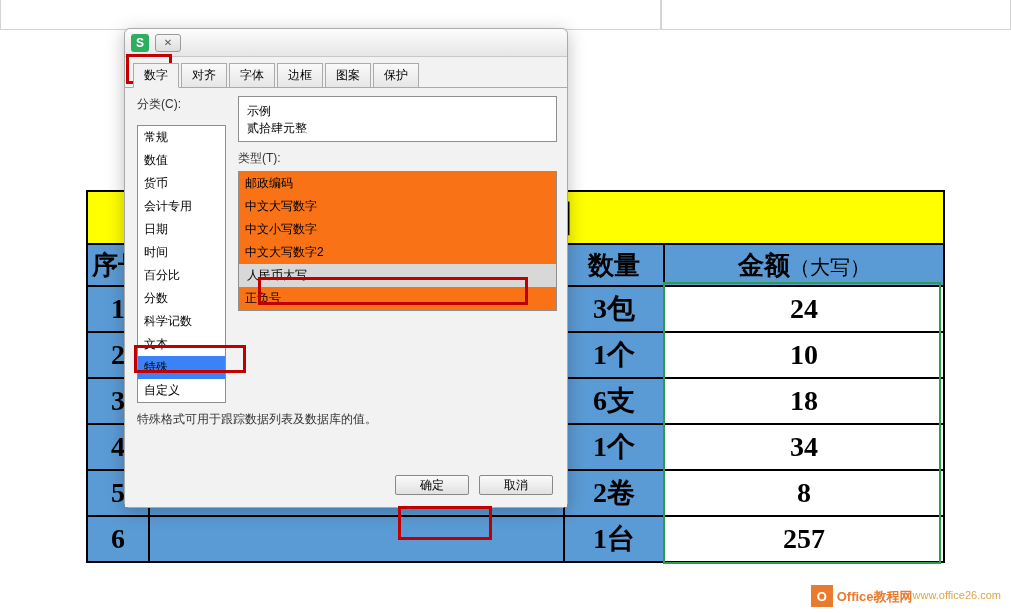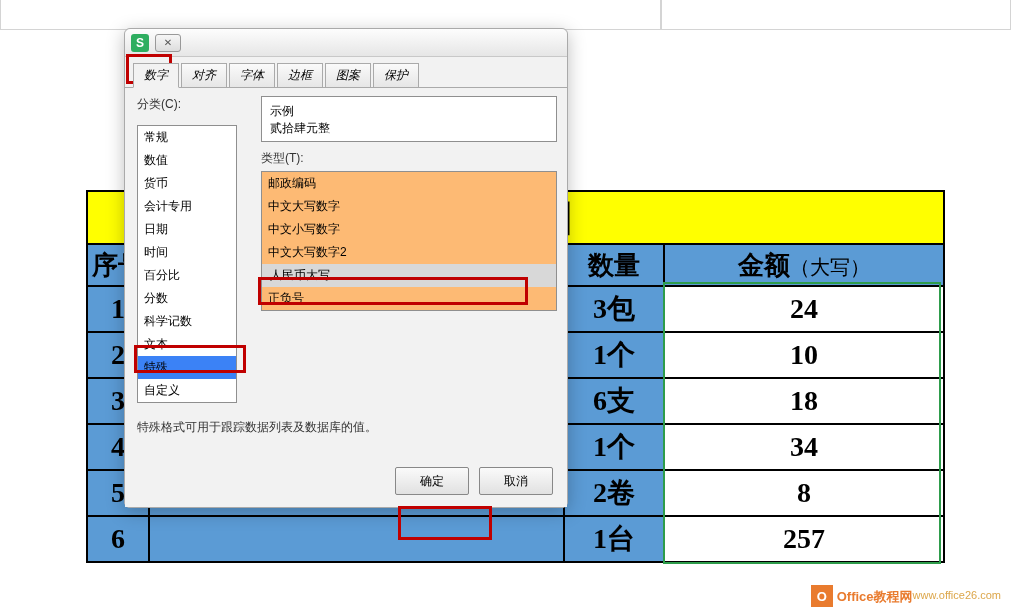--- a/index.html
+++ b/index.html
@@ -75,21 +75,20 @@
       padding: 6px 6px 0 8px;
       gap: 2px;
       background: #f2f2f2;
     }
     .tab {
       padding: 3px 10px;
       font-size: 12px;
       border: 1px solid #aaa;
       background: linear-gradient(#fafafa,#e6e6e6);
       cursor: pointer;
-      font-style: italic;
     }
     .tab.active {
       background: #f2f2f2;
       border-bottom-color: #f2f2f2;
       position: relative;
       z-index: 2;
     }
     .tab-frame {
       border-top: 1px solid #aaa;
       margin-top: -1px;
@@ -98,24 +97,24 @@
       min-height: 420px;
       position: relative;
     }
     .section-label {
       font-size: 12px;
       color: #333;
       margin-bottom: 4px;
     }
     .two-col {
       display: flex;
-      gap: 24px;
+      gap: 12px;
     }
     .category-list {
-      width: 100px;
+      width: 89px;
       border: 1px solid #8f8f8f;
       background: #fff;
       font-size: 12px;
       margin-top: 12px;
     }
     .category-list div {
       padding: 3px 6px;
       cursor: pointer;
     }
     .category-list div.selected {
@@ -126,44 +125,44 @@
       border: 1px solid #8f8f8f;
       background: #fff;
       min-height: 40px;
       font-size: 12px;
       padding: 6px 8px 4px 8px;
       margin-bottom: 8px;
     }
     .example-box .ex-label { margin-bottom: 0; }
     .type-list {
       border: 1px solid #8f8f8f;
-      background: #fdba74;
+      background: #f97316;
       font-size: 12px;
       margin-top: 2px;
     }
     .type-list div {
       padding: 3px 6px;
       cursor: pointer;
     }
     .type-list div.selected { background: #d8d8d8; padding-left: 8px; }
     .hint-text {
       font-size: 12px;
       color: #333;
-      margin-top: 16px;
+      margin-top: 8px;
     }
     .button-row {
       position: absolute;
       right: 14px;
       bottom: 12px;
       display: flex;
       gap: 10px;
     }
     .btn {
       width: 74px;
-      height: 28px;
+      height: 20px;
       border: 1px solid #888;
       background: linear-gradient(#fafafa,#e1e1e1);
       font-size: 12px;
       display: flex; align-items: center; justify-content: center;
       border-radius: 2px;
       cursor: pointer;
     }
     
     .callout {
       position: absolute;

